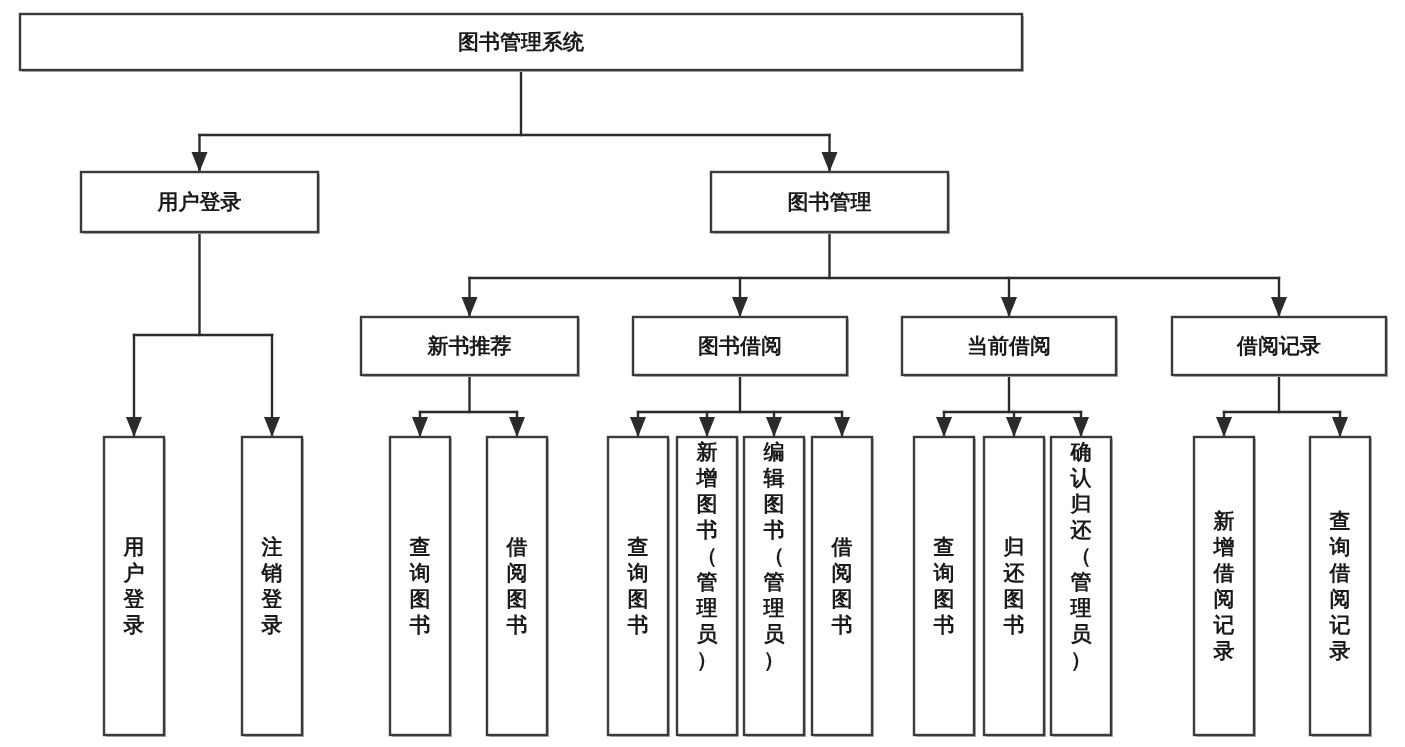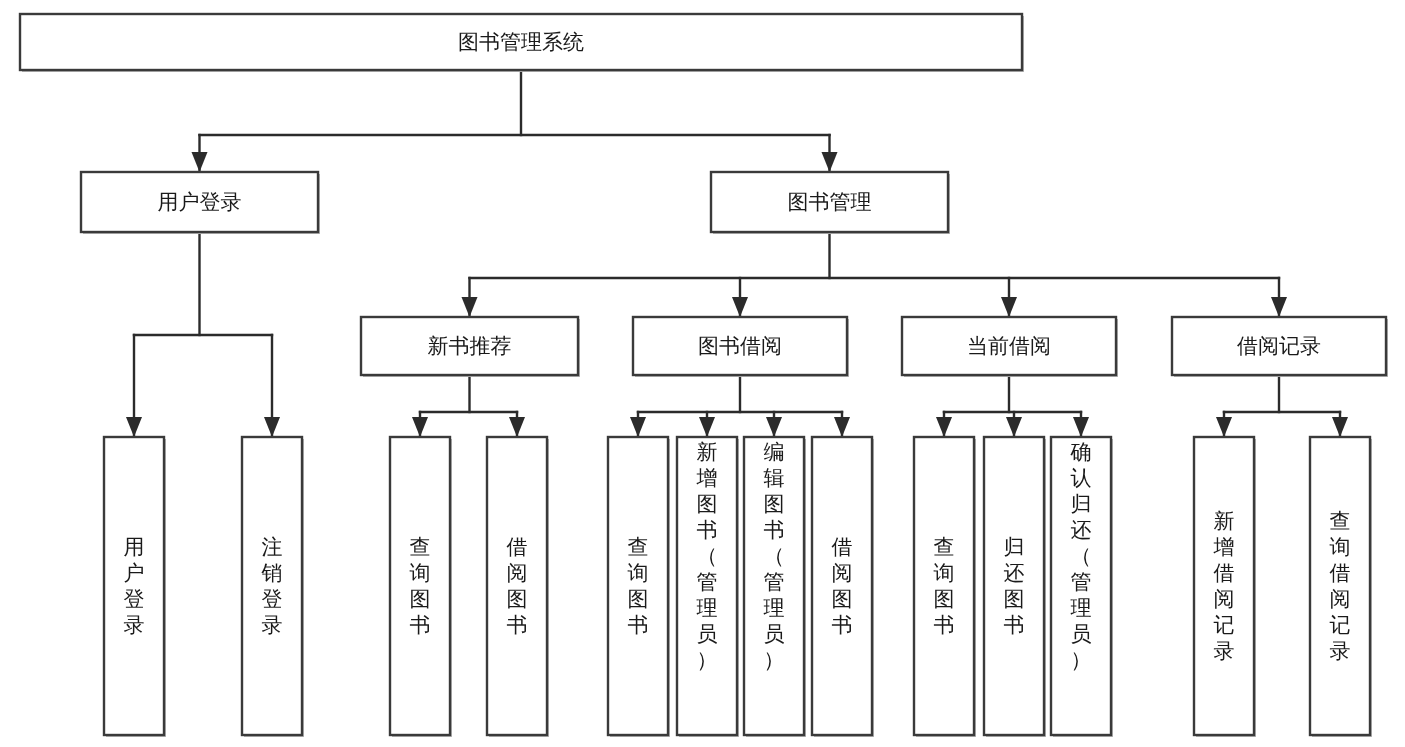--- a/index.html
+++ b/index.html
@@ -13,20 +13,21 @@
     font-family: "Liberation Sans", "DejaVu Sans", sans-serif;
     overflow: hidden;
     position: relative;
   }
   #diagram-root {
     position: absolute;
     left: 0;
     top: 0;
     width: 1405px;
     height: 603px;
+    font-weight: bold;
   }
   svg.flow {
     display: block;
     width: 1405px;
     height: 747px;
   }
   .node-rect {
     fill: #ffffff;
     stroke: #3a3a3a;
     stroke-width: 2.4;

